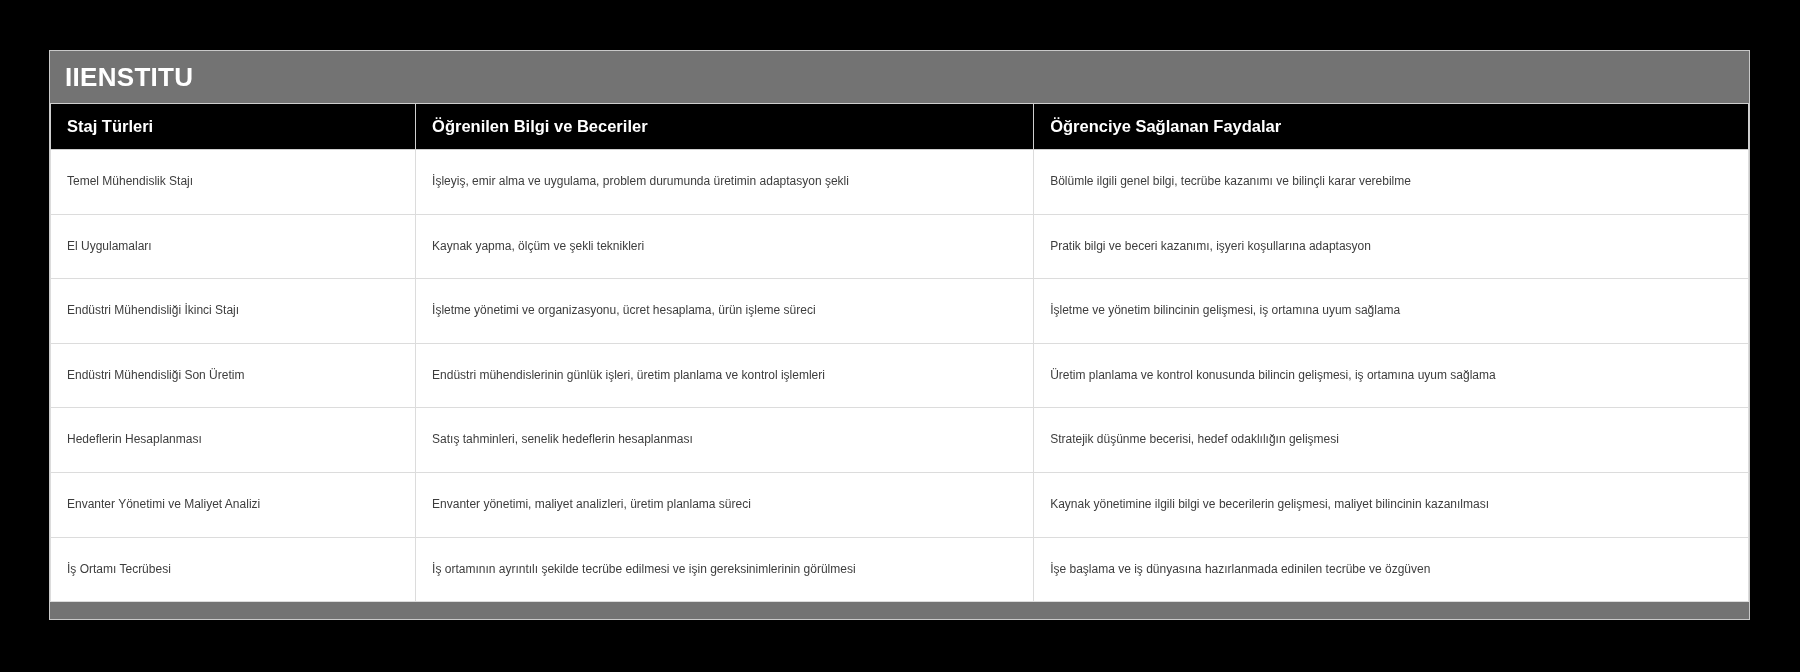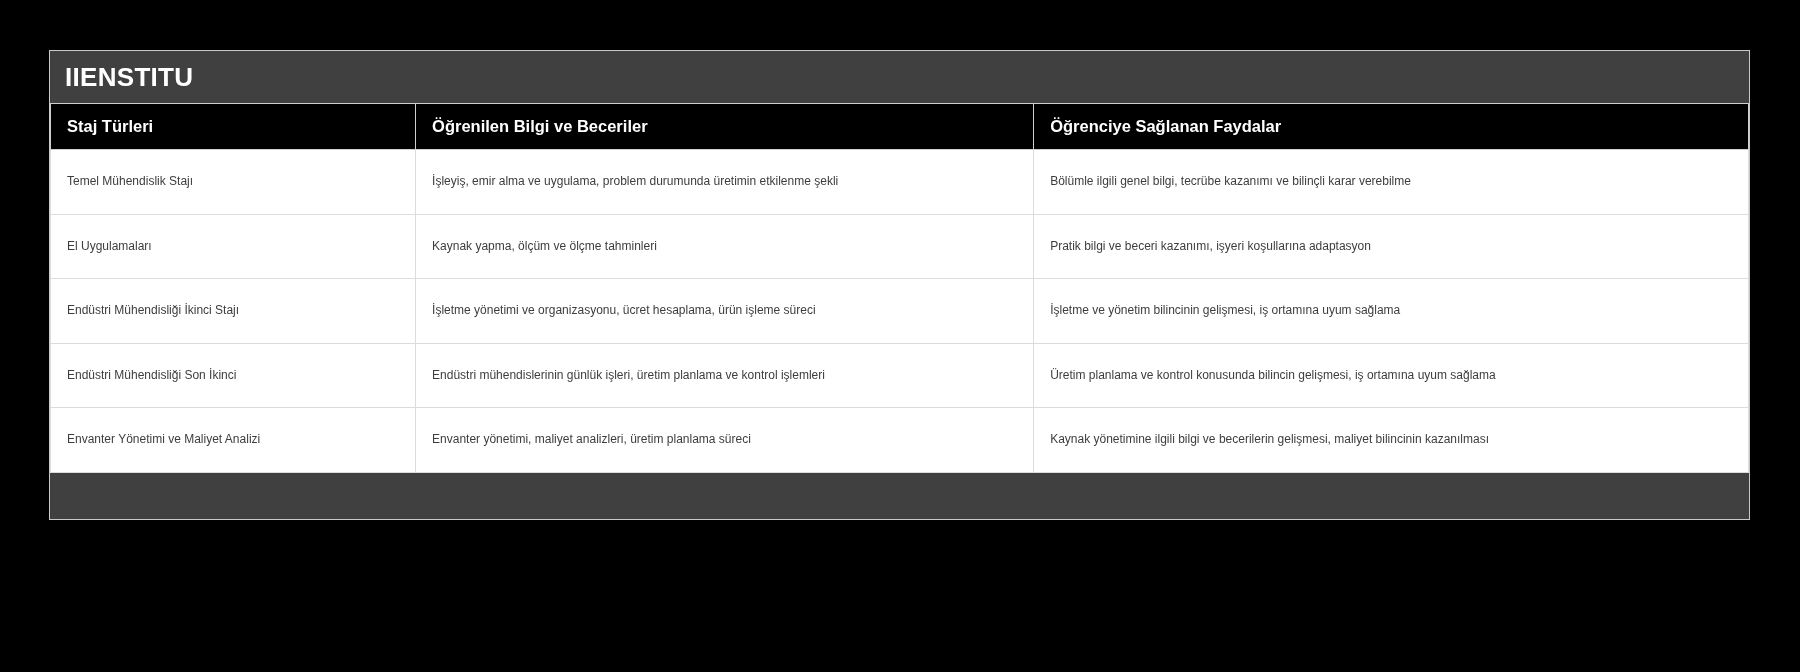--- a/index.html
+++ b/index.html
@@ -8,22 +8,22 @@
     height: 672px;
     background: #000000;
     font-family: "Liberation Sans", sans-serif;
     overflow: hidden;
   }
   .table-card {
     position: absolute;
     left: 49px;
     top: 50px;
     width: 1701px;
-    height: 470px;
-    background: #404040;
+    height: 570px;
+    background: #737373;
     border: 1px solid #c9c9c9;
     overflow: hidden;
   }
   .card-title {
     color: #ffffff;
     font-size: 26px;
     font-weight: bold;
     padding: 11px 15px 10px 15px;
     letter-spacing: 0.3px;
   }
@@ -70,38 +70,48 @@
     <thead>
       <tr>
         <th>Staj Türleri</th>
         <th>Öğrenilen Bilgi ve Beceriler</th>
         <th>Öğrenciye Sağlanan Faydalar</th>
       </tr>
     </thead>
     <tbody>
       <tr>
         <td>Temel Mühendislik Stajı</td>
-        <td>İşleyiş, emir alma ve uygulama, problem durumunda üretimin etkilenme şekli</td>
+        <td>İşleyiş, emir alma ve uygulama, problem durumunda üretimin adaptasyon şekli</td>
         <td>Bölümle ilgili genel bilgi, tecrübe kazanımı ve bilinçli karar verebilme</td>
       </tr>
       <tr>
         <td>El Uygulamaları</td>
-        <td>Kaynak yapma, ölçüm ve ölçme tahminleri</td>
+        <td>Kaynak yapma, ölçüm ve şekli teknikleri</td>
         <td>Pratik bilgi ve beceri kazanımı, işyeri koşullarına adaptasyon</td>
       </tr>
       <tr>
         <td>Endüstri Mühendisliği İkinci Stajı</td>
         <td>İşletme yönetimi ve organizasyonu, ücret hesaplama, ürün işleme süreci</td>
         <td>İşletme ve yönetim bilincinin gelişmesi, iş ortamına uyum sağlama</td>
       </tr>
       <tr>
-        <td>Endüstri Mühendisliği Son İkinci</td>
+        <td>Endüstri Mühendisliği Son Üretim</td>
         <td>Endüstri mühendislerinin günlük işleri, üretim planlama ve kontrol işlemleri</td>
         <td>Üretim planlama ve kontrol konusunda bilincin gelişmesi, iş ortamına uyum sağlama</td>
+      </tr>
+      <tr>
+        <td>Hedeflerin Hesaplanması</td>
+        <td>Satış tahminleri, senelik hedeflerin hesaplanması</td>
+        <td>Stratejik düşünme becerisi, hedef odaklılığın gelişmesi</td>
       </tr>
       <tr>
         <td>Envanter Yönetimi ve Maliyet Analizi</td>
         <td>Envanter yönetimi, maliyet analizleri, üretim planlama süreci</td>
         <td>Kaynak yönetimine ilgili bilgi ve becerilerin gelişmesi, maliyet bilincinin kazanılması</td>
       </tr>
+      <tr>
+        <td>İş Ortamı Tecrübesi</td>
+        <td>İş ortamının ayrıntılı şekilde tecrübe edilmesi ve işin gereksinimlerinin görülmesi</td>
+        <td>İşe başlama ve iş dünyasına hazırlanmada edinilen tecrübe ve özgüven</td>
+      </tr>
     </tbody>
   </table>
 </div>
 
 </body></html>

